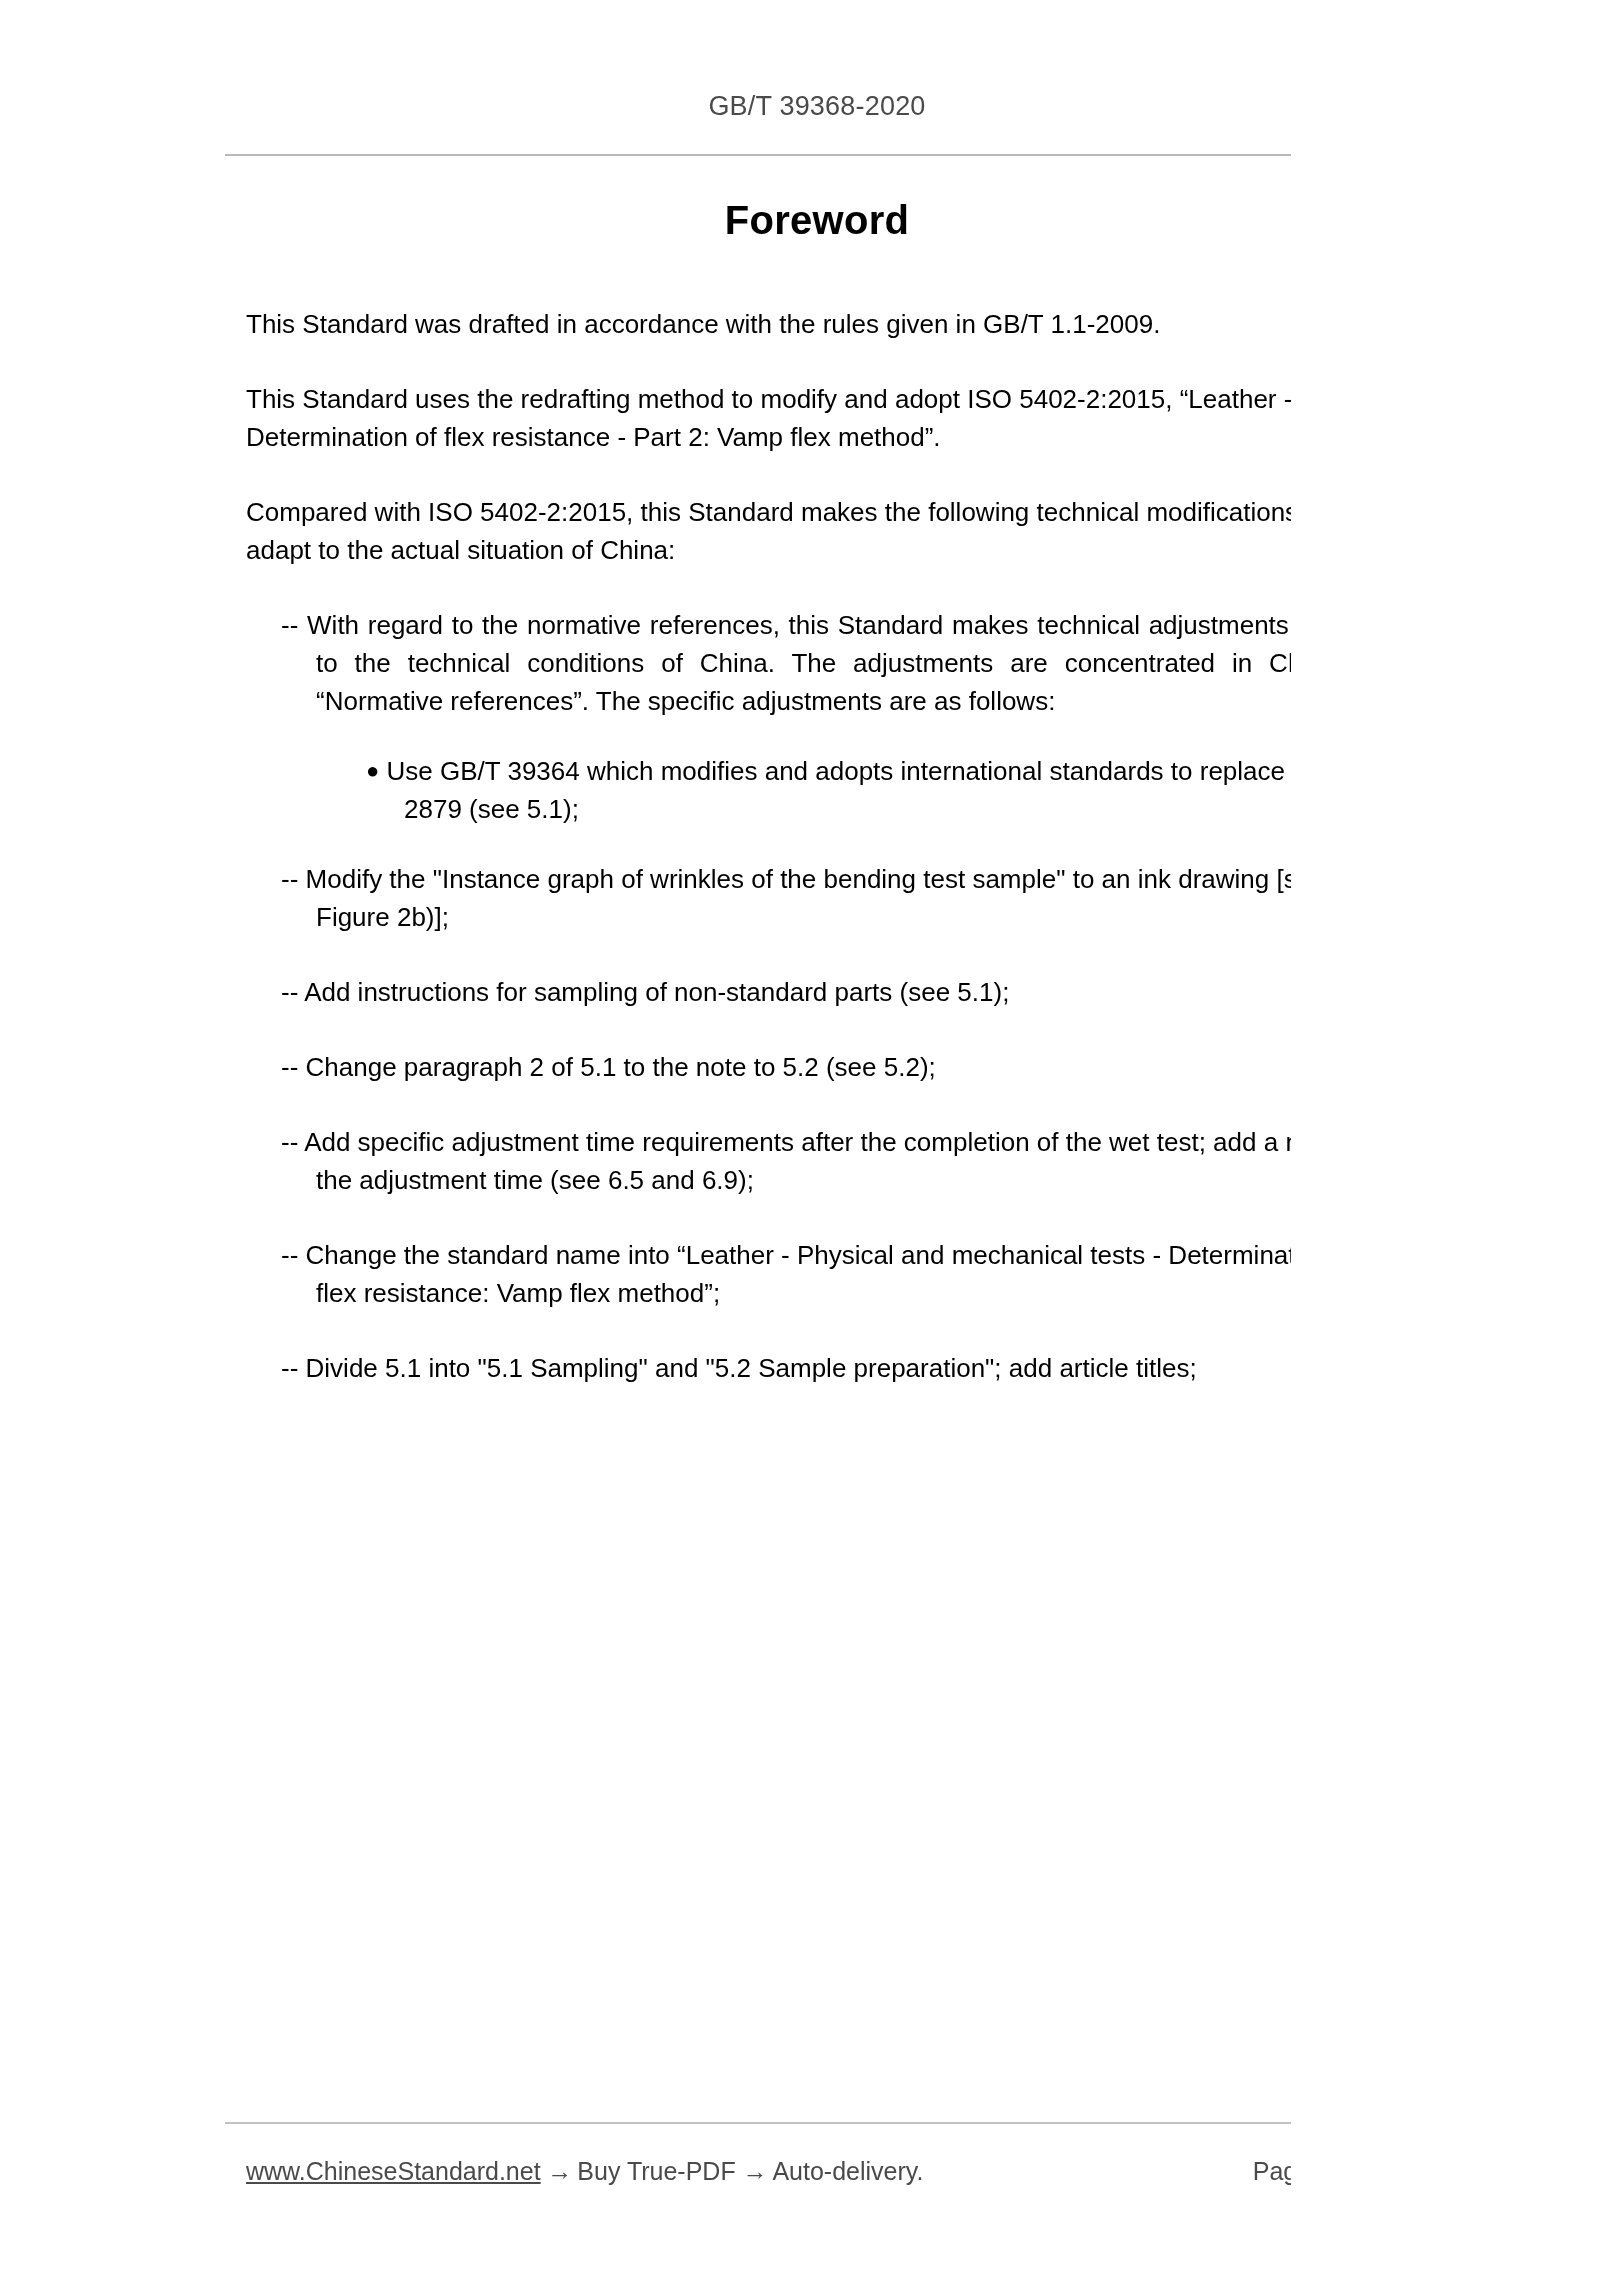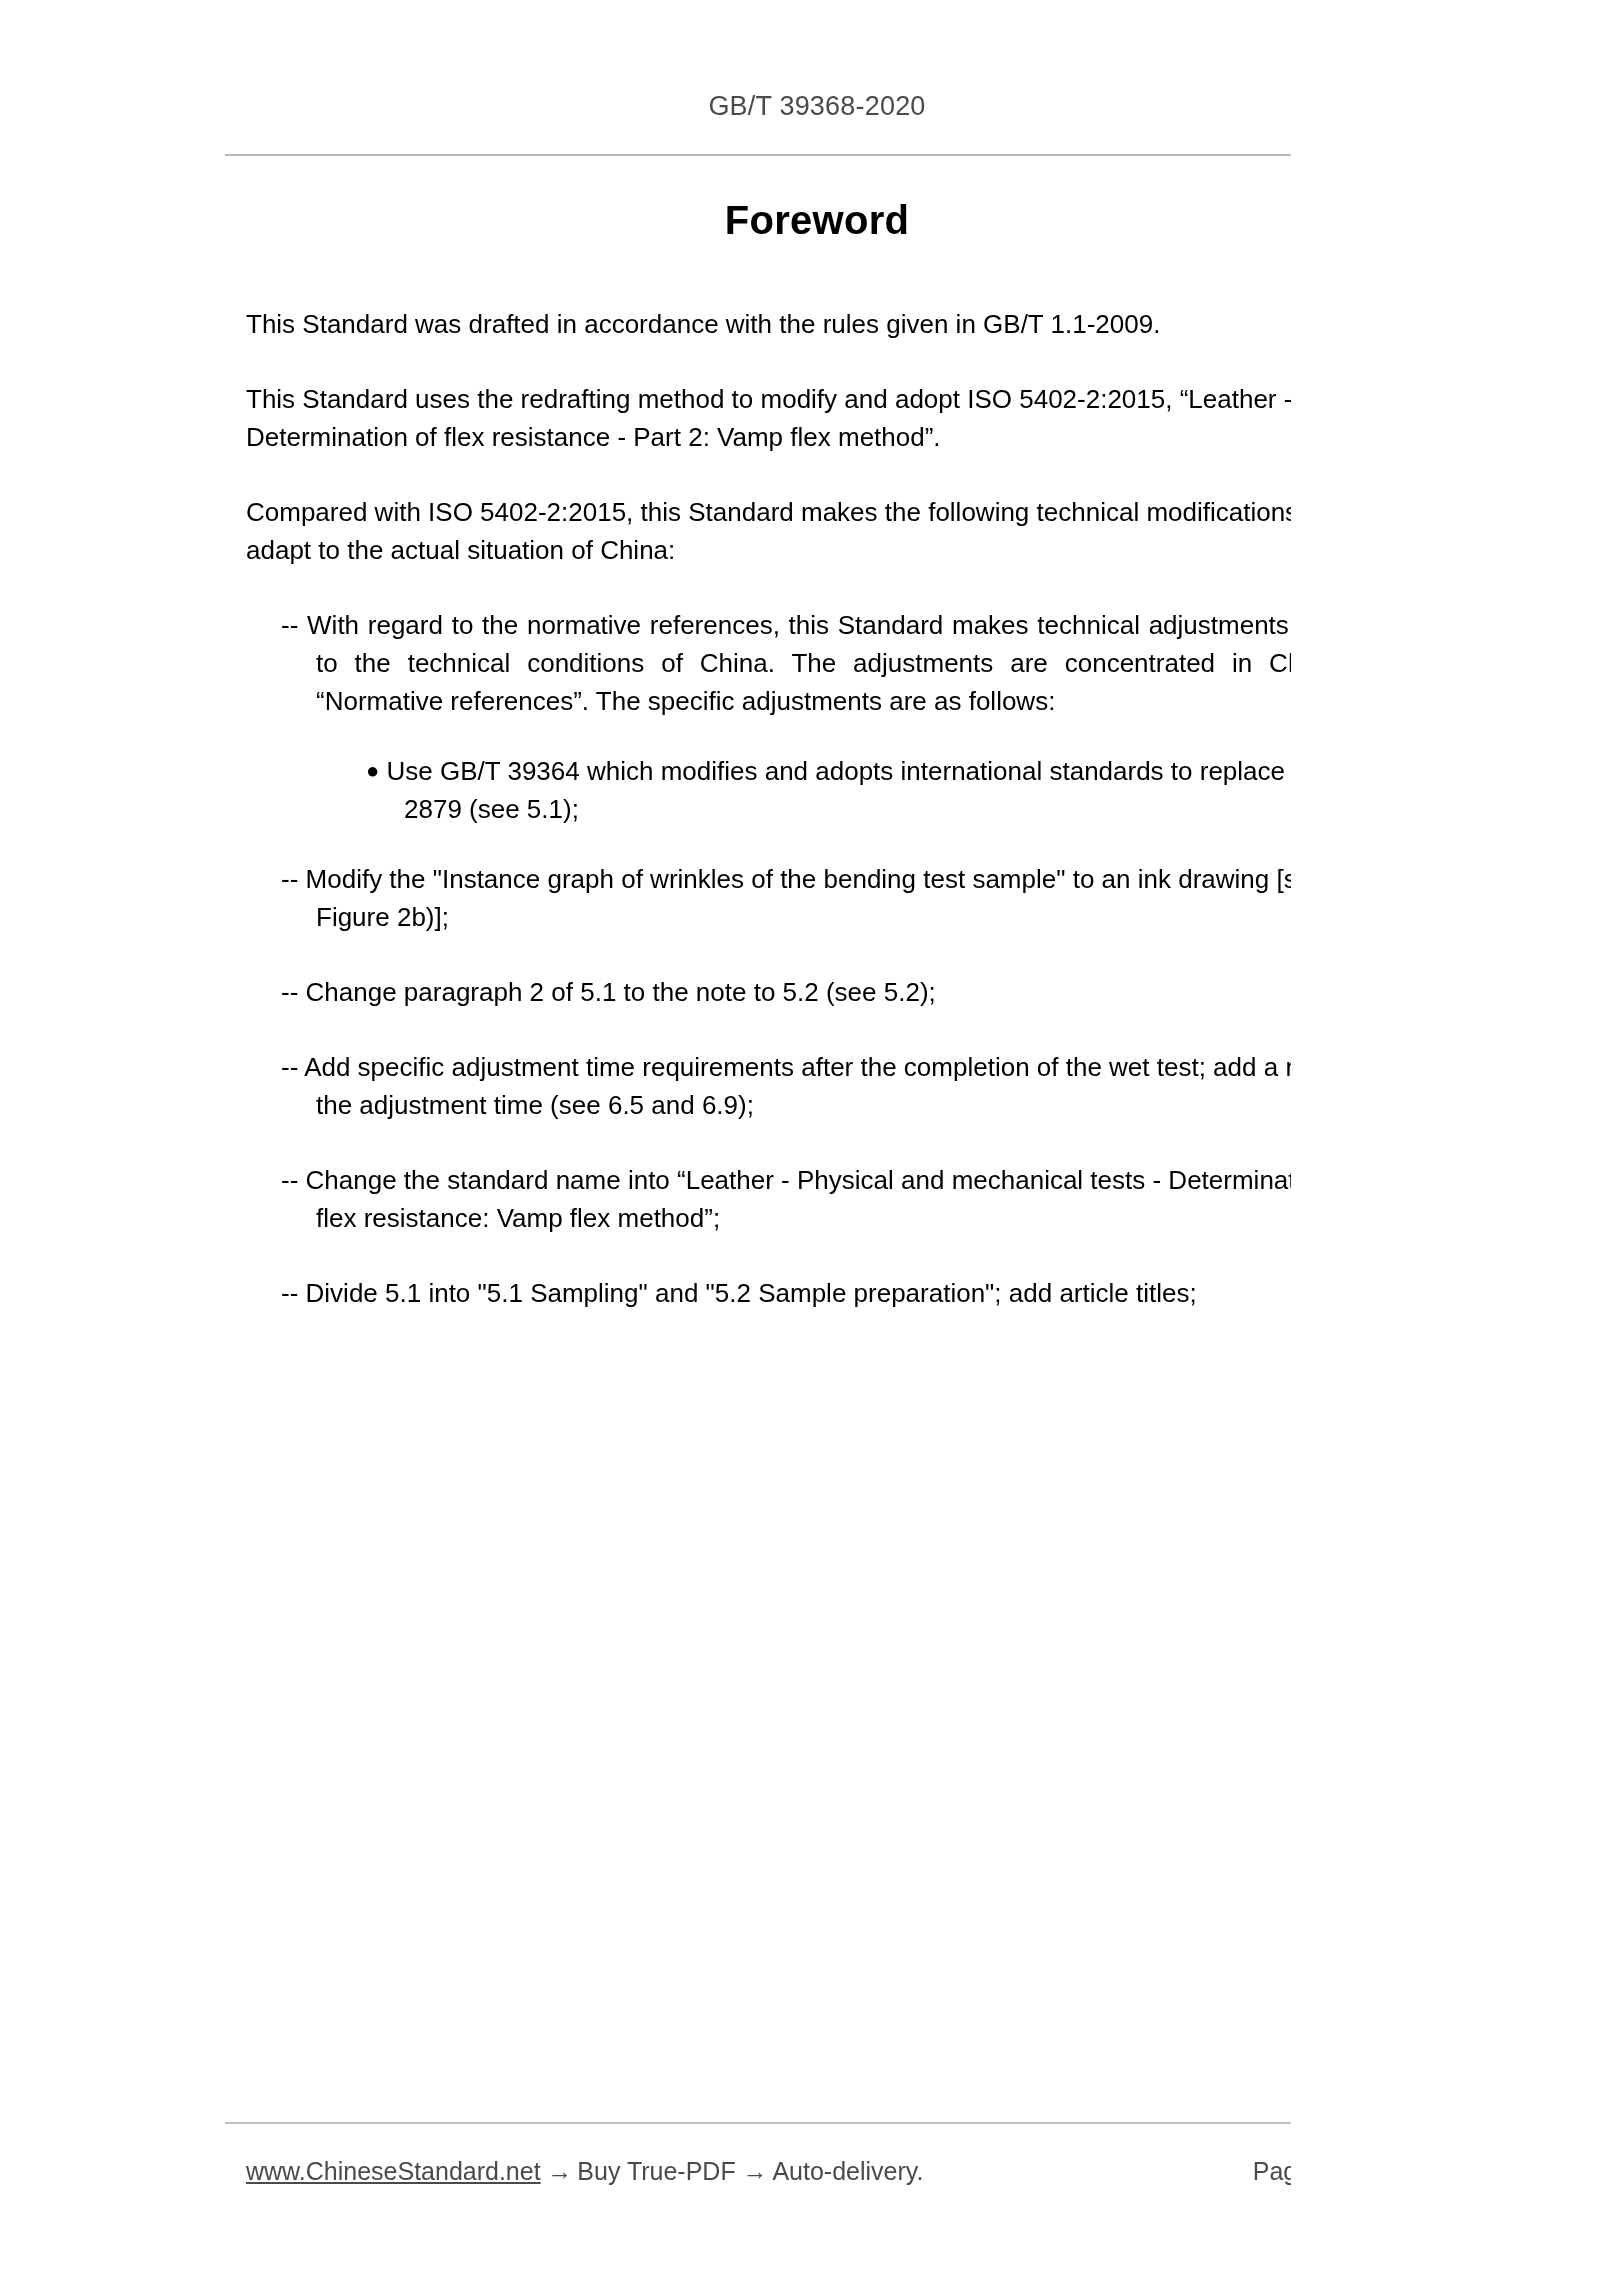--- a/index.html
+++ b/index.html
@@ -181,20 +181,21 @@
     <p class="dash-item justify"><span class="dash">--</span> <span>With regard to the normative references, this Standard makes technical adjustments to adapt to the technical conditions of China. The adjustments are concentrated in Chapter 2 “Normative references”. The specific adjustments are as follows:</span></p>
 
     <div class="bullet-group">
 
       <p class="bullet-item"><span class="dot">●</span> <span>Use GB/T 39364 which modifies and adopts international standards to replace ISO 2879 (see 5.1);</span></p>
 
     </div>
 
     <p class="dash-item"><span class="dash">--</span> <span>Modify the "Instance graph of wrinkles of the bending test sample" to an ink drawing [see Figure 2b)];</span></p>
 
+    <p class="dash-item"><span class="dash">--</span> <span>Add instructions for sampling of non-standard parts (see 5.1);</span></p>
 
     <p class="dash-item"><span class="dash">--</span> <span>Change paragraph 2 of 5.1 to the note to 5.2 (see 5.2);</span></p>
 
 
     <p class="dash-item"><span class="dash">--</span> <span>Add specific adjustment time requirements after the completion of the wet test; add a note on the adjustment time (see 6.5 and 6.9);</span></p>
 
 
 
     <p class="dash-item"><span class="dash">--</span> <span>Change the standard name into “Leather - Physical and mechanical tests - Determination of flex resistance: Vamp flex method”;</span></p>
 

